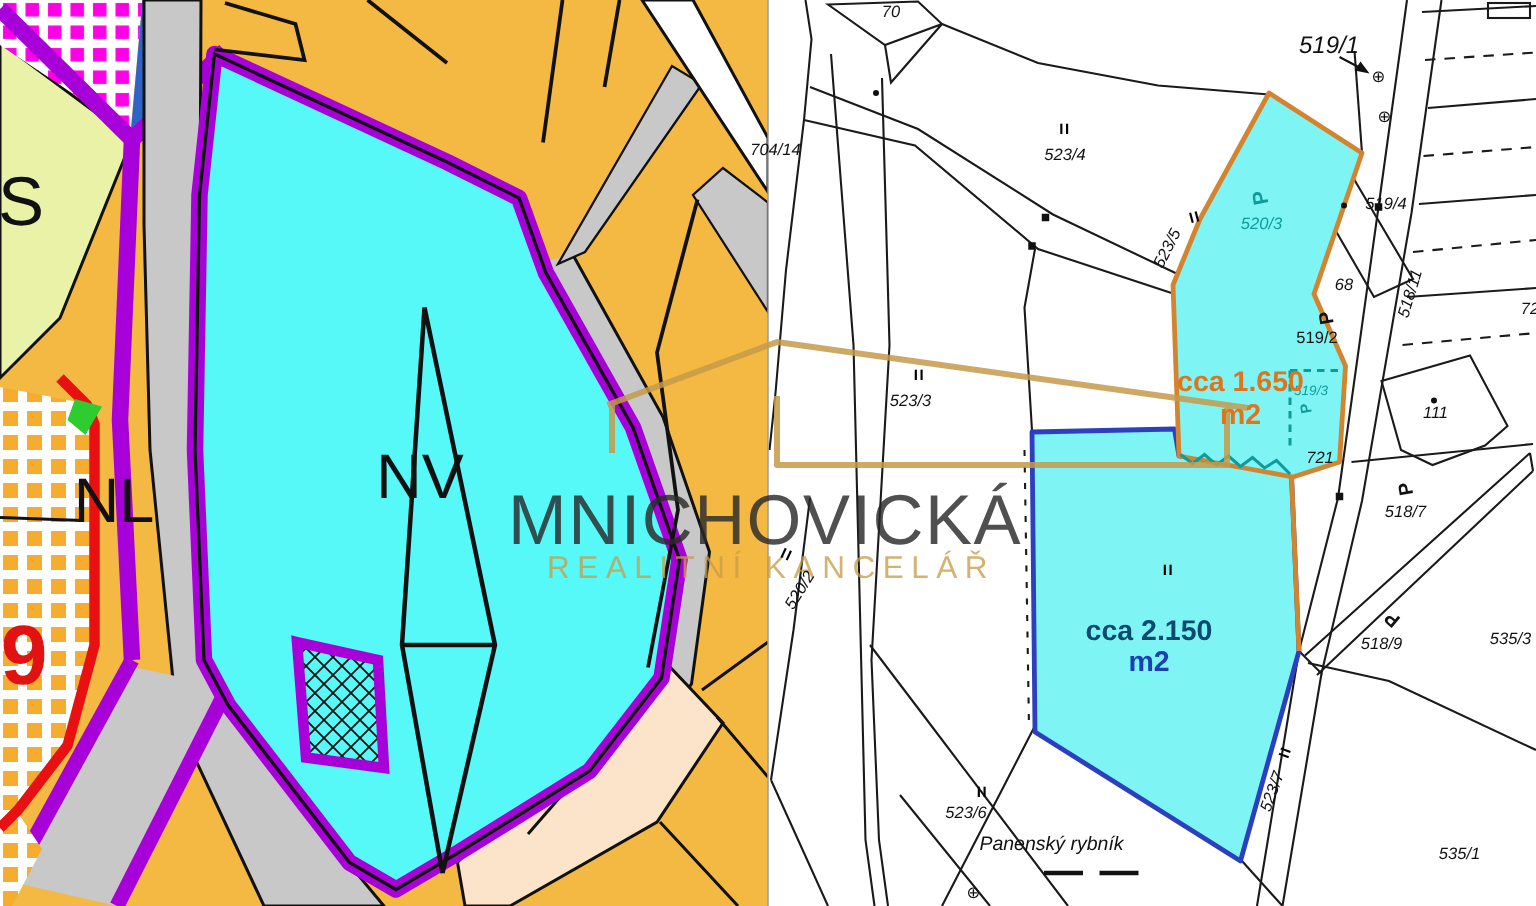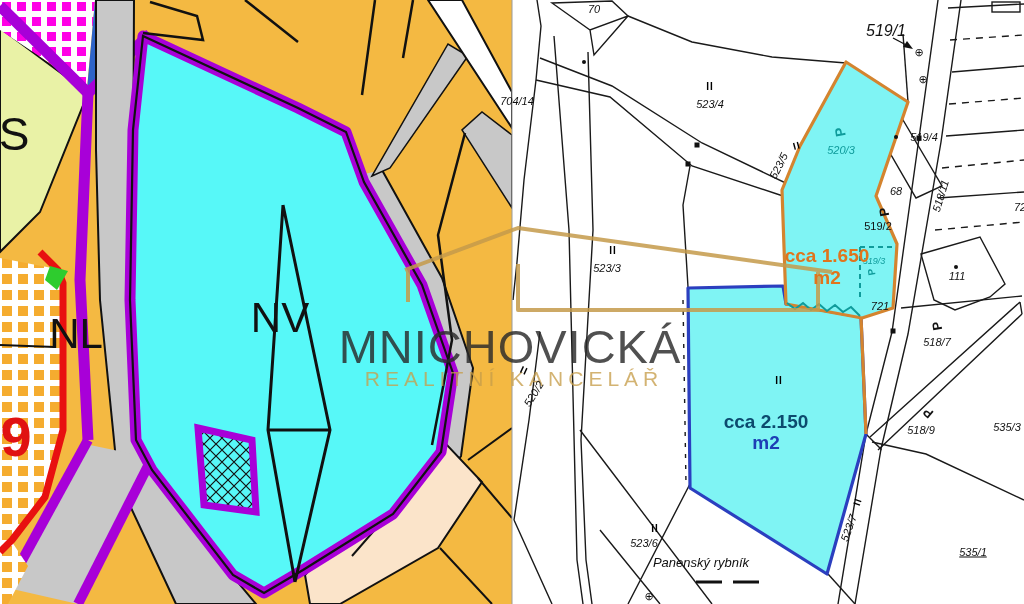--- a/index.html
+++ b/index.html
@@ -164,21 +164,21 @@
       <span class="ml" style="font-size: 11px; color: rgb(17, 17, 17); font-style: italic; left: 896px; top: 152px; transform: translate(-50%, -50%); margin-top: 39px;">68</span>
       <span class="ml" style="font-size: 11px; color: rgb(17, 17, 17); font-style: italic; left: 880px; top: 306px; transform: translate(-50%, -50%);">721</span>
       <span class="ml" style="font-size: 11px; color: rgb(17, 17, 17); font-style: italic; left: 957px; top: 276px; transform: translate(-50%, -50%);">111</span>
       <span class="ml" style="font-size: 11px; color: rgb(17, 17, 17); font-style: italic; left: 1020px; top: 207px; transform: translate(-50%, -50%);">72</span>
       <span class="ml" style="font-size: 11px; color: rgb(17, 17, 17); font-style: italic; left: 941px; top: 196px; transform: translate(-50%, -50%) rotate(-73deg);">518/11</span>
       <span class="ml" style="font-size: 11px; color: rgb(17, 17, 17); font-style: italic; left: 779px; top: 166px; transform: translate(-50%, -50%) rotate(-63deg);">523/5</span>
       <span class="ml" style="font-size: 11px; color: rgb(17, 17, 17); font-style: italic; left: 534px; top: 394px; transform: translate(-50%, -50%) rotate(-58deg);">520/2</span>
       <span class="ml" style="font-size: 11px; color: rgb(17, 17, 17); font-style: italic; left: 937px; top: 342px; transform: translate(-50%, -50%);">518/7</span>
       <span class="ml" style="font-size: 11px; color: rgb(17, 17, 17); font-style: italic; left: 915px; top: 430px; transform: translate(-50%, -50%); padding-left: 12px;">518/9</span>
       <span class="ml" style="font-size: 11px; color: rgb(17, 17, 17); font-style: italic; left: 1007px; top: 427px; transform: translate(-50%, -50%);">535/3</span>
-      <span class="ml" style="font-size: 11px; color: rgb(17, 17, 17); font-style: italic; left: 973px; top: 552px; transform: translate(-50%, -50%); text-decoration: underline;">535/1</span>
+      <span class="ml" style="font-size: 11px; color: rgb(17, 17, 17); font-style: italic; left: 973px; top: 570px; transform: translate(-50%, -50%);">535/1</span>
       <span class="ml" style="font-size: 11px; color: rgb(17, 17, 17); font-style: italic; left: 644px; top: 543px; transform: translate(-50%, -50%);">523/6</span>
       <span class="ml" style="font-size: 11px; color: rgb(17, 17, 17); font-style: italic; left: 607px; top: 268px; transform: translate(-50%, -50%);">523/3</span>
       <span class="ml" style="font-size: 11px; color: rgb(17, 17, 17); font-style: italic; left: 849px; top: 528px; transform: translate(-50%, -50%) rotate(-70deg);">523/7</span>
       <span class="ml" style="font-size: 13px; color: rgb(17, 17, 17); font-style: italic; left: 701px; top: 562px; transform: translate(-50%, -50%);">Panenský rybník</span>
       <span class="ml" style="font-size: 19px; color: rgb(224, 116, 28); font-weight: 700; left: 827px; top: 255px; transform: translate(-50%, -50%);">cca 1.650</span>
       <span class="ml" style="font-size: 19px; color: rgb(224, 116, 28); font-weight: 700; left: 827px; top: 277px; transform: translate(-50%, -50%);">m2</span>
       <span class="ml" style="font-size: 19px; color: #0c4a6e; font-weight: 700; left: 766px; top: 421px; transform: translate(-50%, -50%);">cca 2.150</span>
       <span class="ml" style="font-size: 19px; color: rgb(29, 62, 181); font-weight: 700; left: 766px; top: 442px; transform: translate(-50%, -50%);">m2</span>
       <span class="sym" style="font-weight: 700; font-size: 10px; letter-spacing: 1px; left: 710px; top: 87px; transform: translate(-50%, -50%);">II</span>
       <span class="sym" style="font-weight: 700; font-size: 10px; letter-spacing: 1px; left: 613px; top: 251px; transform: translate(-50%, -50%);">II</span>

